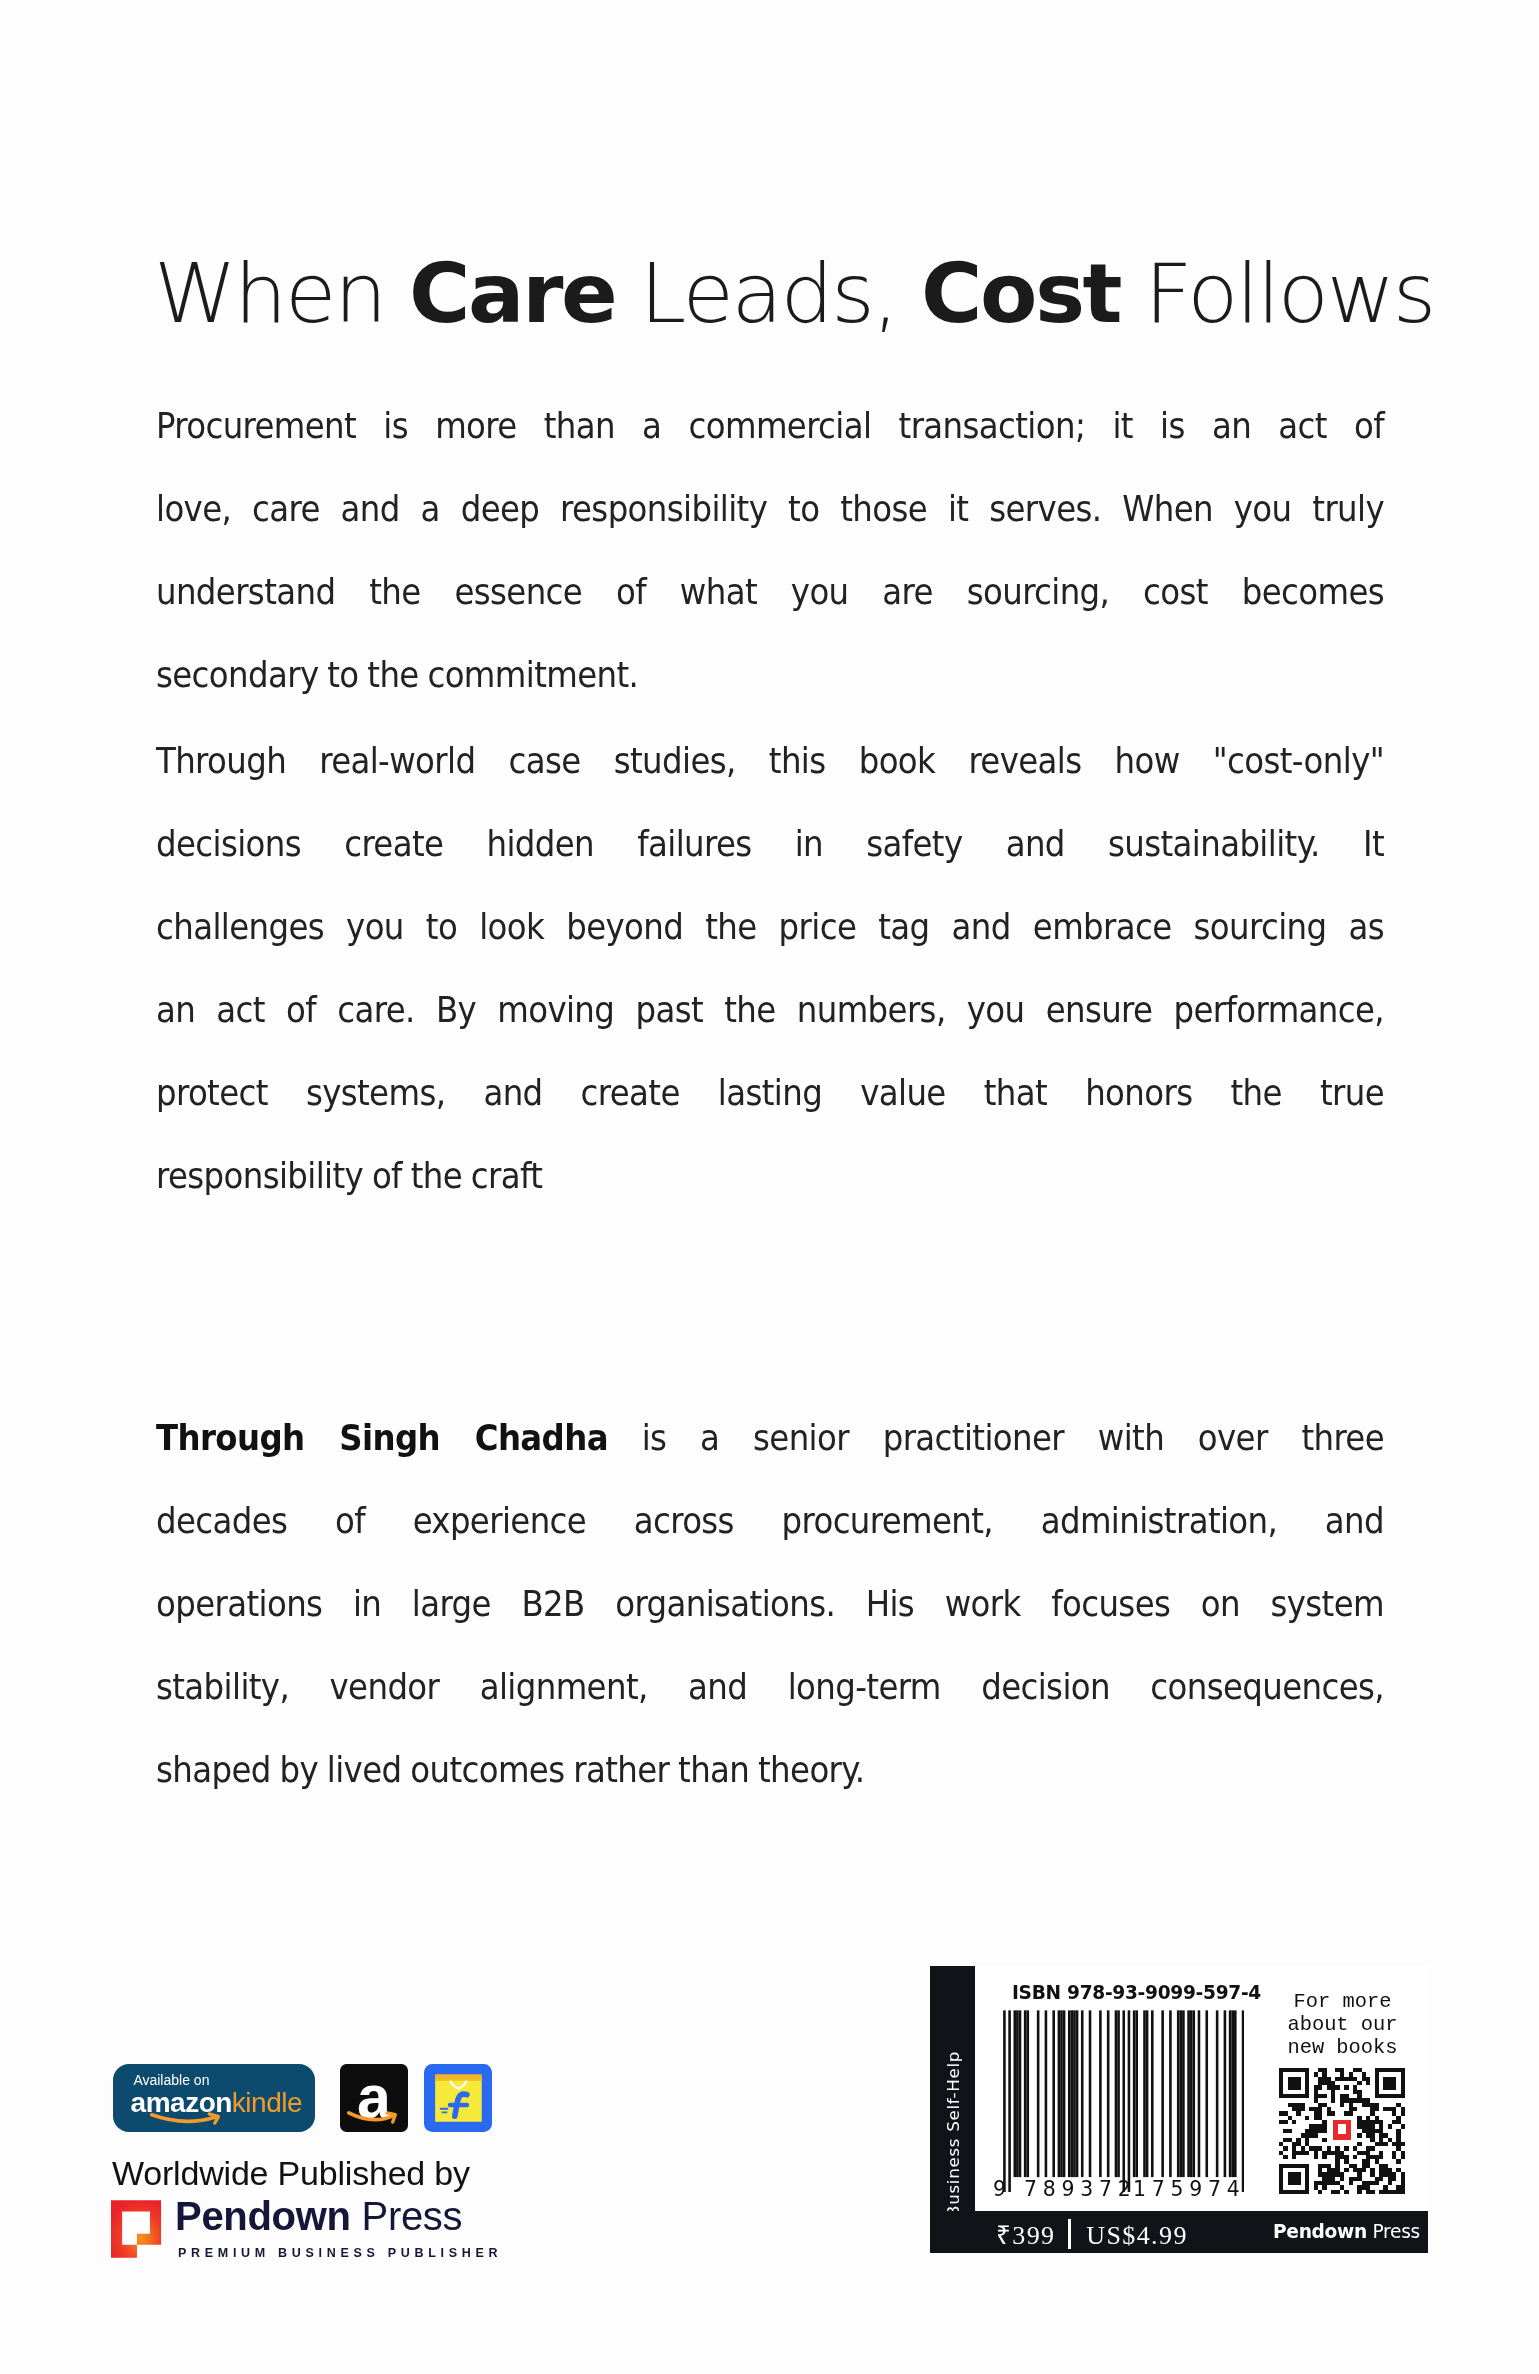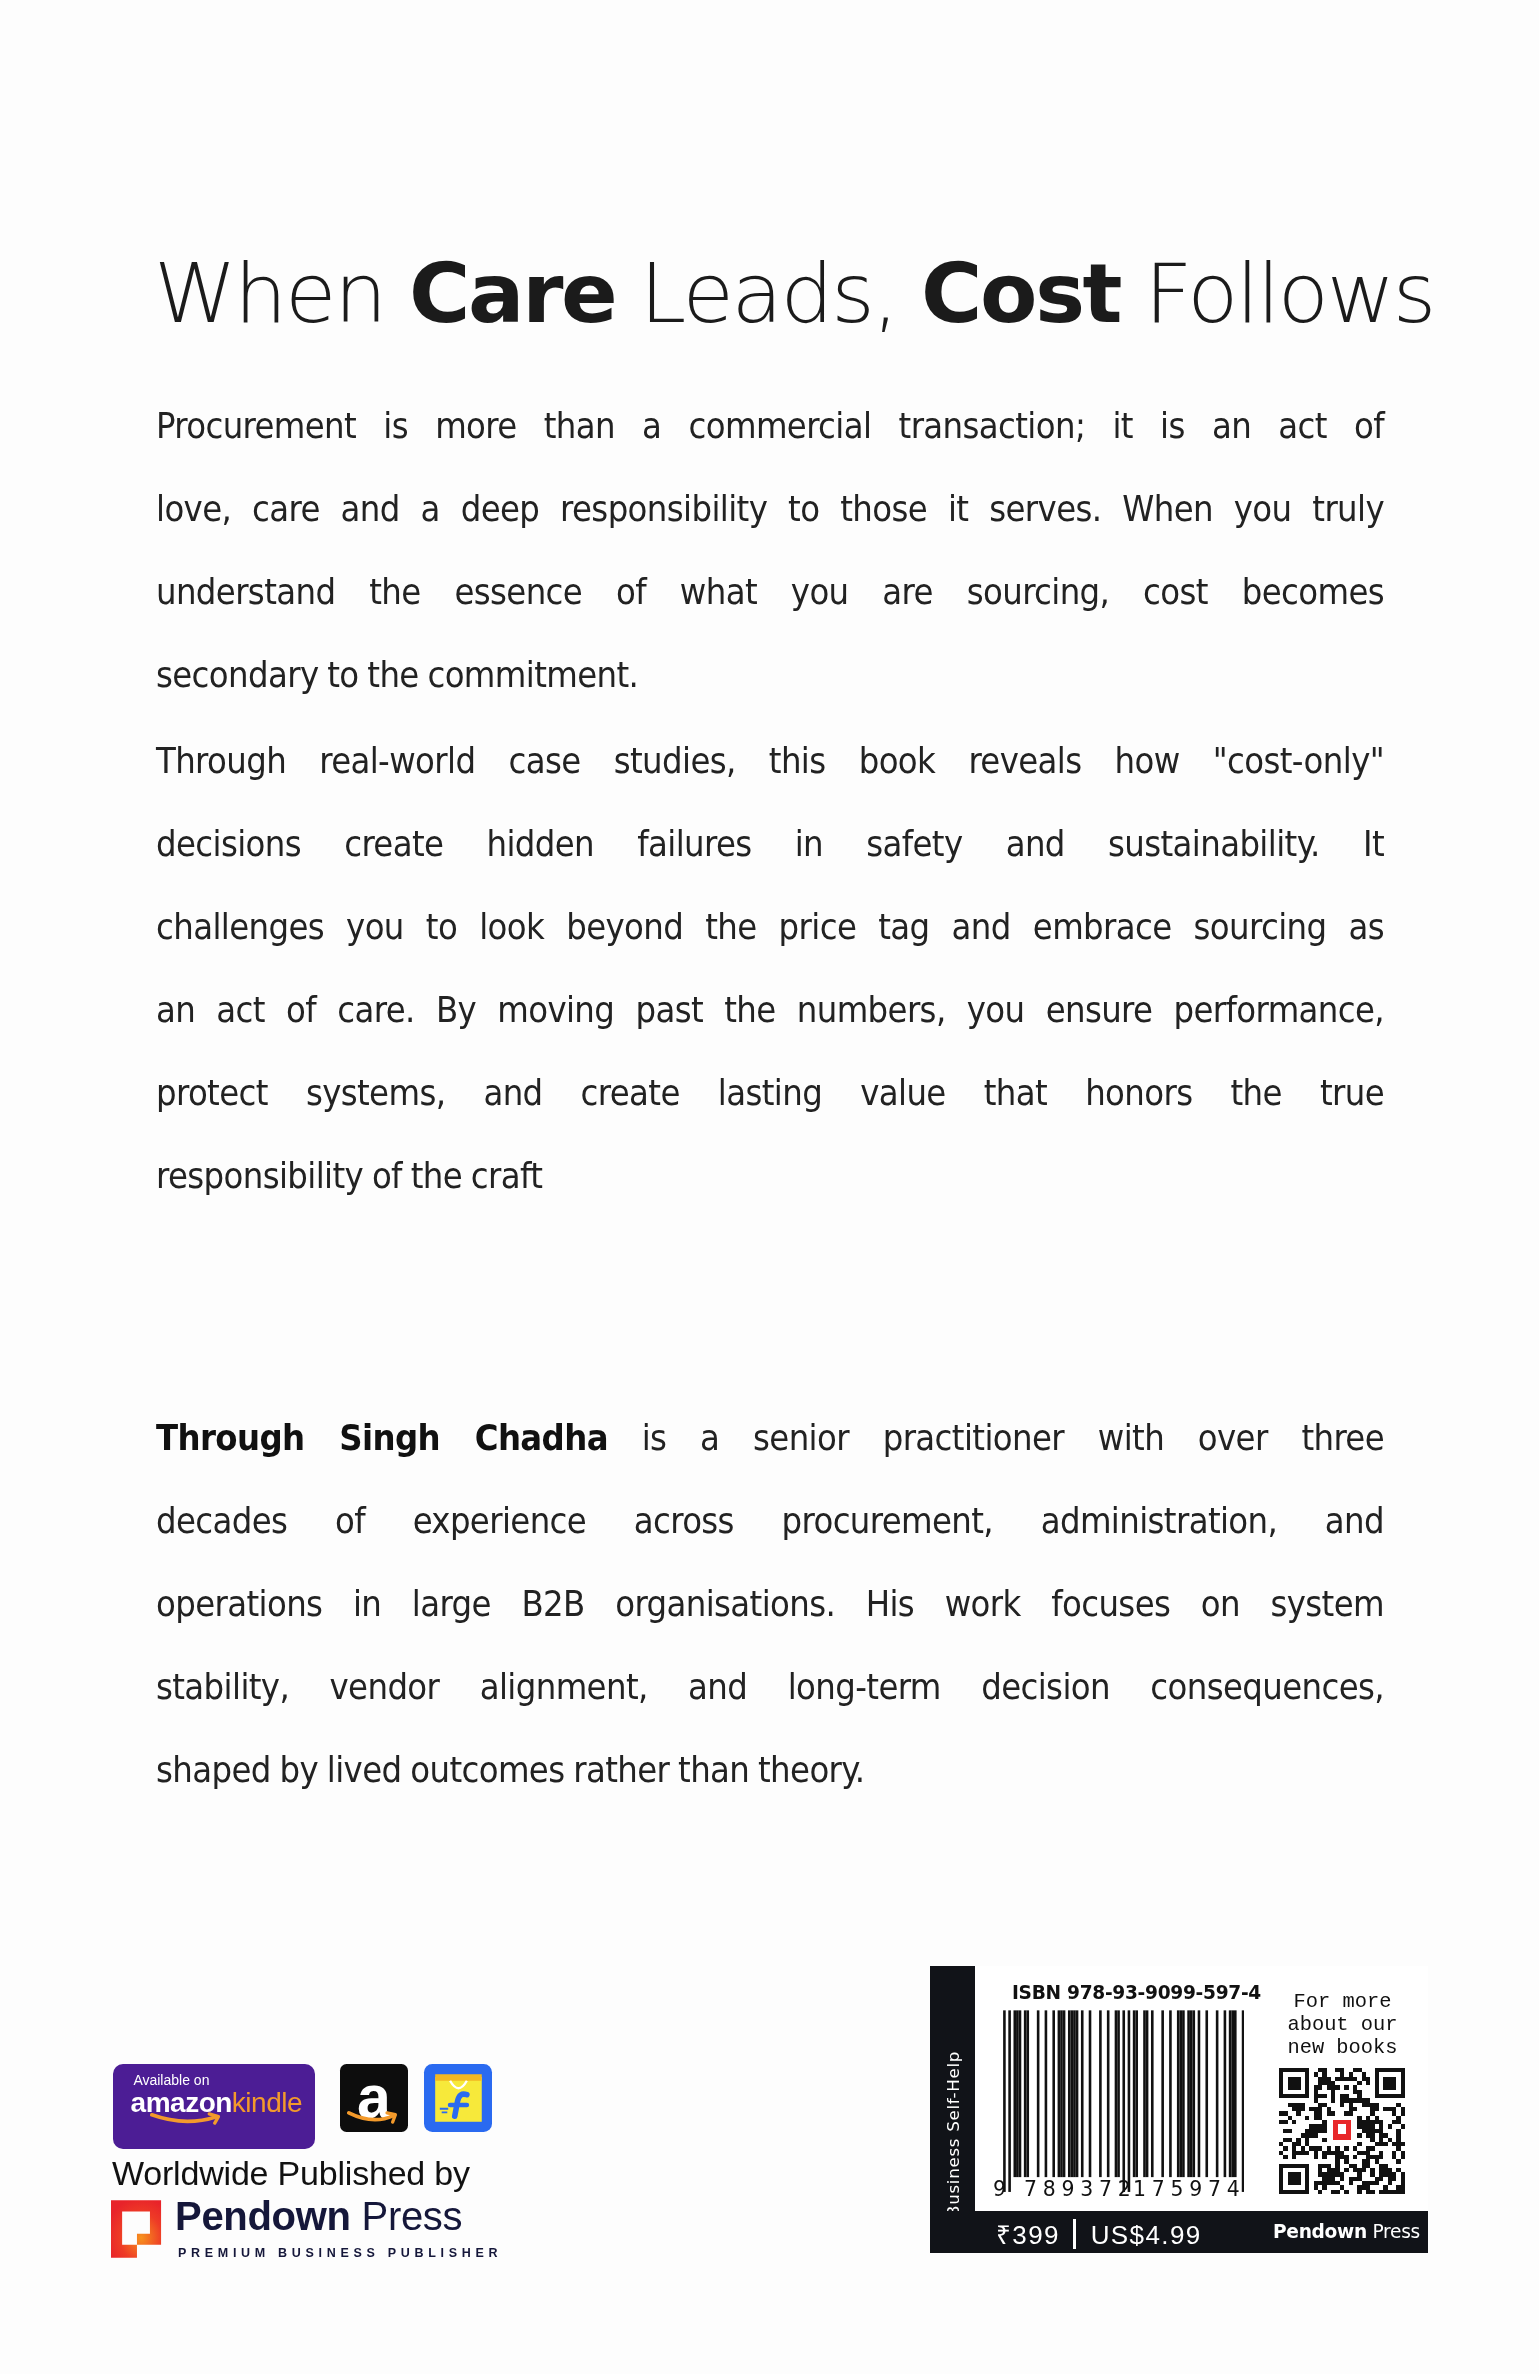--- a/index.html
+++ b/index.html
@@ -26,22 +26,22 @@
   }
   .para .line { display: block; height: 83px; white-space: nowrap; text-align: justify; text-align-last: justify; overflow: visible; }
   .para .line.last { text-align-last: left; }
   .para b { font-weight: 600; color: #111; }
   #p1 { top: 384px; }
   #p2 { top: 719px; }
   #p3 { top: 1396px; }
 
   
   .badge-kindle {
-    position: absolute; left: 113px; top: 2064px; width: 202px; height: 85px;
-    background: #4c1d95; border-radius: 10px;
+    position: absolute; left: 113px; top: 2064px; width: 202px; height: 68px;
+    background: #0c4a6e; border-radius: 16px;
   }
   .badge-kindle .avail {
     position: absolute; left: 20.4px; top: 8.3px; font-family: "Liberation Sans", sans-serif;
     font-size: 14px; color: #fff;
   }
   .badge-kindle .brand {
     position: absolute; left: 17.6px; top: 23px; font-family: "Liberation Sans", sans-serif;
     font-size: 28px; font-weight: 700; color: #fff; letter-spacing: -0.5px; white-space: nowrap;
   }
   .badge-kindle .brand span { color: #f39a2b; font-weight: 400; }
@@ -97,21 +97,21 @@
     font-size: 18.6px; font-weight: 600; color: #111; white-space: nowrap; letter-spacing: -0.3px;
   }
   .barcode { position: absolute; left: 992px; top: 2010px; }
   .bc-digits { position: absolute; top: 2177px; font-family: "DejaVu Sans", sans-serif; font-size: 20.4px; color: #111; letter-spacing: 5.8px; white-space: nowrap; }
   .qr-caption {
     position: absolute; left: 1271px; top: 1990px; width: 143px; text-align: center;
     font-family: Liberation Mono, monospace; font-size: 20.4px; line-height: 23px; color: #111;
   }
   .qr { position: absolute; left: 1279px; top: 2068px; }
   .price {
-    position: absolute; left: 996px; top: 2216px; font-family: Liberation Sans, sans-serif;
+    position: absolute; left: 996px; top: 2216px; font-family: Liberation Serif, serif;
     font-size: 26px; color: #fff; white-space: nowrap; letter-spacing: 1.4px;
   }
   .price .sep { display: inline-block; width: 2.8px; height: 30px; background: #fff; vertical-align: -4.6px; margin: 0 15px 0 13px; }
   .bar-publisher {
     position: absolute; left: 1273px; top: 2221px; font-family: "DejaVu Sans", sans-serif;
     font-size: 18.6px; color: #fff; white-space: nowrap; letter-spacing: -0.3px;
   }
   .bar-publisher b { font-weight: 700; }
 </style>
 </head>

